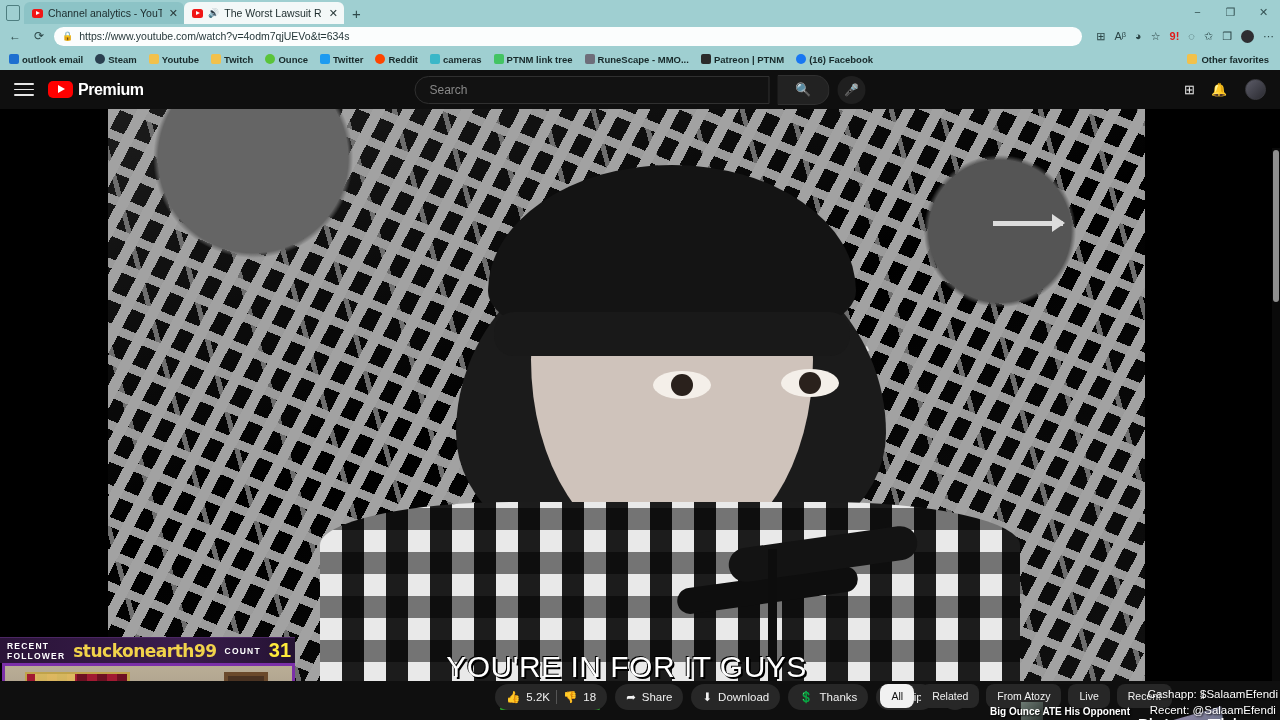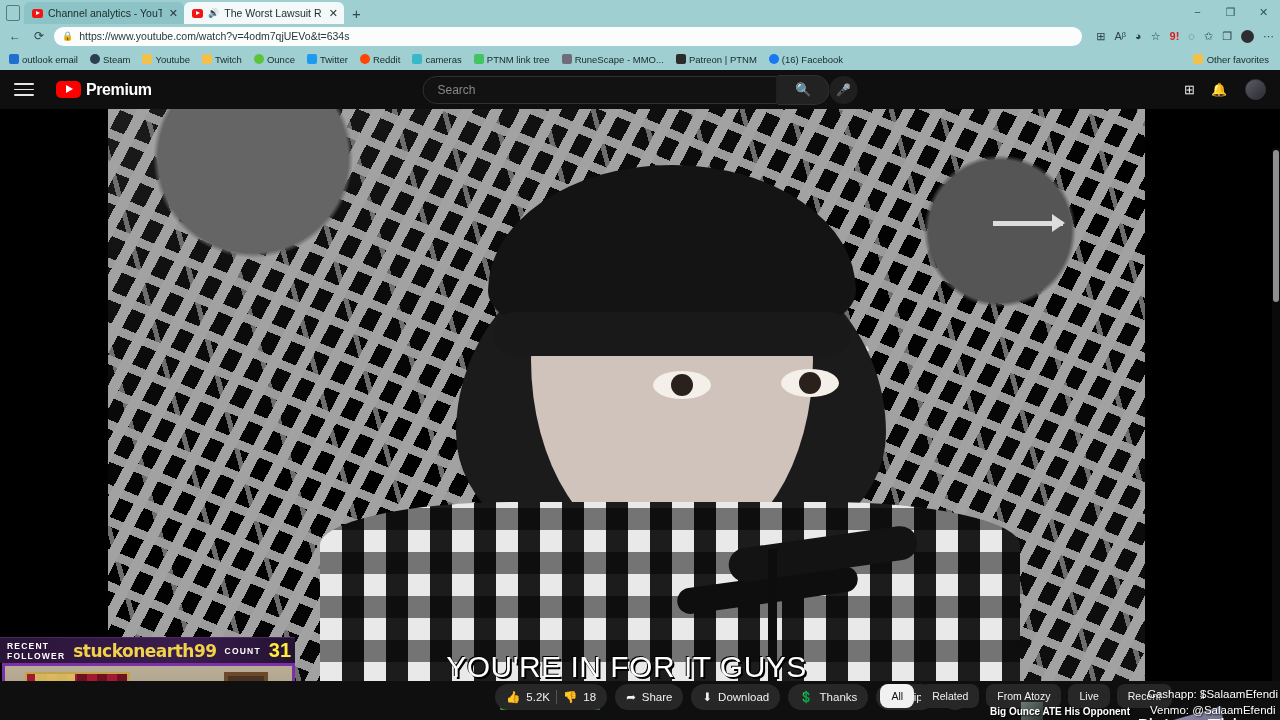--- a/index.html
+++ b/index.html
@@ -42,34 +42,34 @@
     display: flex; align-items: center; gap: 6px; padding: 0 8px;
     font-size: 10.5px; color: #26383a;
   }
   .lock { font-size: 9px; color: #3c5758; }
   .tb-icons { display: flex; align-items: center; gap: 9px; padding-left: 8px; }
   .tb-ic { font-size: 11px; color: #2b4546; display: flex; align-items: center; }
   .tb-ic.red { color: #e01b1b; font-weight: bold; }
   .tb-avatar { width: 13px; height: 13px; border-radius: 50%; background: #2e2e32; }
 
   .bookmarks { height: 22px; display: flex; align-items: center; gap: 2px; padding: 0 4px; font-size: 9.5px; color: #17292a; position: relative; }
-  .bm { display: flex; align-items: center; gap: 3px; padding: 1px 5px; white-space: nowrap; }
+  .bm { display: flex; align-items: center; gap: 3px; padding: 1px 5px; white-space: nowrap; font-weight: bold; }
   .bmic { width: 10px; height: 10px; border-radius: 2px; flex: 0 0 auto; display:inline-block; }
   .bm-other { position: absolute; right: 6px; display: flex; align-items: center; gap: 4px; text-align: center; }
 
   
   .yt { width: 1280px; height: 650px; background: #0f0f0f; position: relative; }
   .ythead { height: 39px; display: flex; align-items: center; padding: 0 14px; background: #0f0f0f; position: relative; }
   .hamb { width: 20px; display: flex; flex-direction: column; gap: 3.5px; margin-right: 14px; }
   .hamb span { height: 1.7px; background: #e6e6e6; border-radius: 1px; }
-  .ytlogo { display: flex; gap: 5px; margin-left: 8px; }
+  .ytlogo { display: flex; gap: 5px; }
   .ytmark { width: 25px; height: 17px; background: #ff0000; border-radius: 5px; display: flex; align-items: center; justify-content: center; }
   .ytmark::after { content: ""; border-left: 7px solid #fff; border-top: 4.5px solid transparent; border-bottom: 4.5px solid transparent; margin-left: 2px; }
   .ytname { color: #fff; font-size: 16px; font-weight: bold; letter-spacing: -0.4px; }
-  .searchwrap { position: absolute; left: 50%; transform: translateX(-50%); display: flex; align-items: center; gap: 0; }
+  .searchwrap { position: absolute; left: 50%; transform: translateX(-50%); display: flex; align-items: center; gap: 8px; }
   .searchbox { width: 355px; height: 28px; display: flex; background: #121212; border: 1px solid #303030; border-radius: 15px 0 0 15px; align-items: center; padding-left: 14px; }
   .searchbox input { background: transparent; border: 0; outline: 0; color: #fff; font-size: 12px; width: 100%; font-family: "Liberation Sans", sans-serif; }
   .searchbox input::placeholder { color: #888; }
   .searchbtn { width: 52px; height: 30px; background: #222; border: 1px solid #303030; border-left: 0; border-radius: 0 15px 15px 0; display: flex; align-items: center; justify-content: center; color: #ddd; font-size: 13px; }
   .micbtn { width: 28px; height: 28px; border-radius: 50%; background: #1f1f1f; display: flex; align-items: center; justify-content: center; color: #e4e4e4; font-size: 12px; }
   .headright { position: absolute; right: 14px; display: flex; align-items: center; gap: 17px; }
   .hric { color: #e9e9e9; font-size: 13px; display: flex; align-items: center; }
   .hr-avatar { width: 21px; height: 21px; border-radius: 50%; background: linear-gradient(135deg,#5c5c68,#2a2a30); border: 1px solid #3c3c42; }
 
   
@@ -400,15 +400,15 @@
       <div class="chip">Recent</div>
     </div>
     <div class="chev">›</div>
 
     <div class="suggest-thumb"></div>
     <div class="suggest-title">Big Ounce ATE His Opponent</div>
   </div>
 
   <div class="pay">
     <div>Cashapp: $SalaamEfendi</div>
-    <div>Venmo: @SalaamEfendi</div>
+    <div>Recent: @SalaamEfendi</div>
   </div>
 </div>
 
 </body></html>

